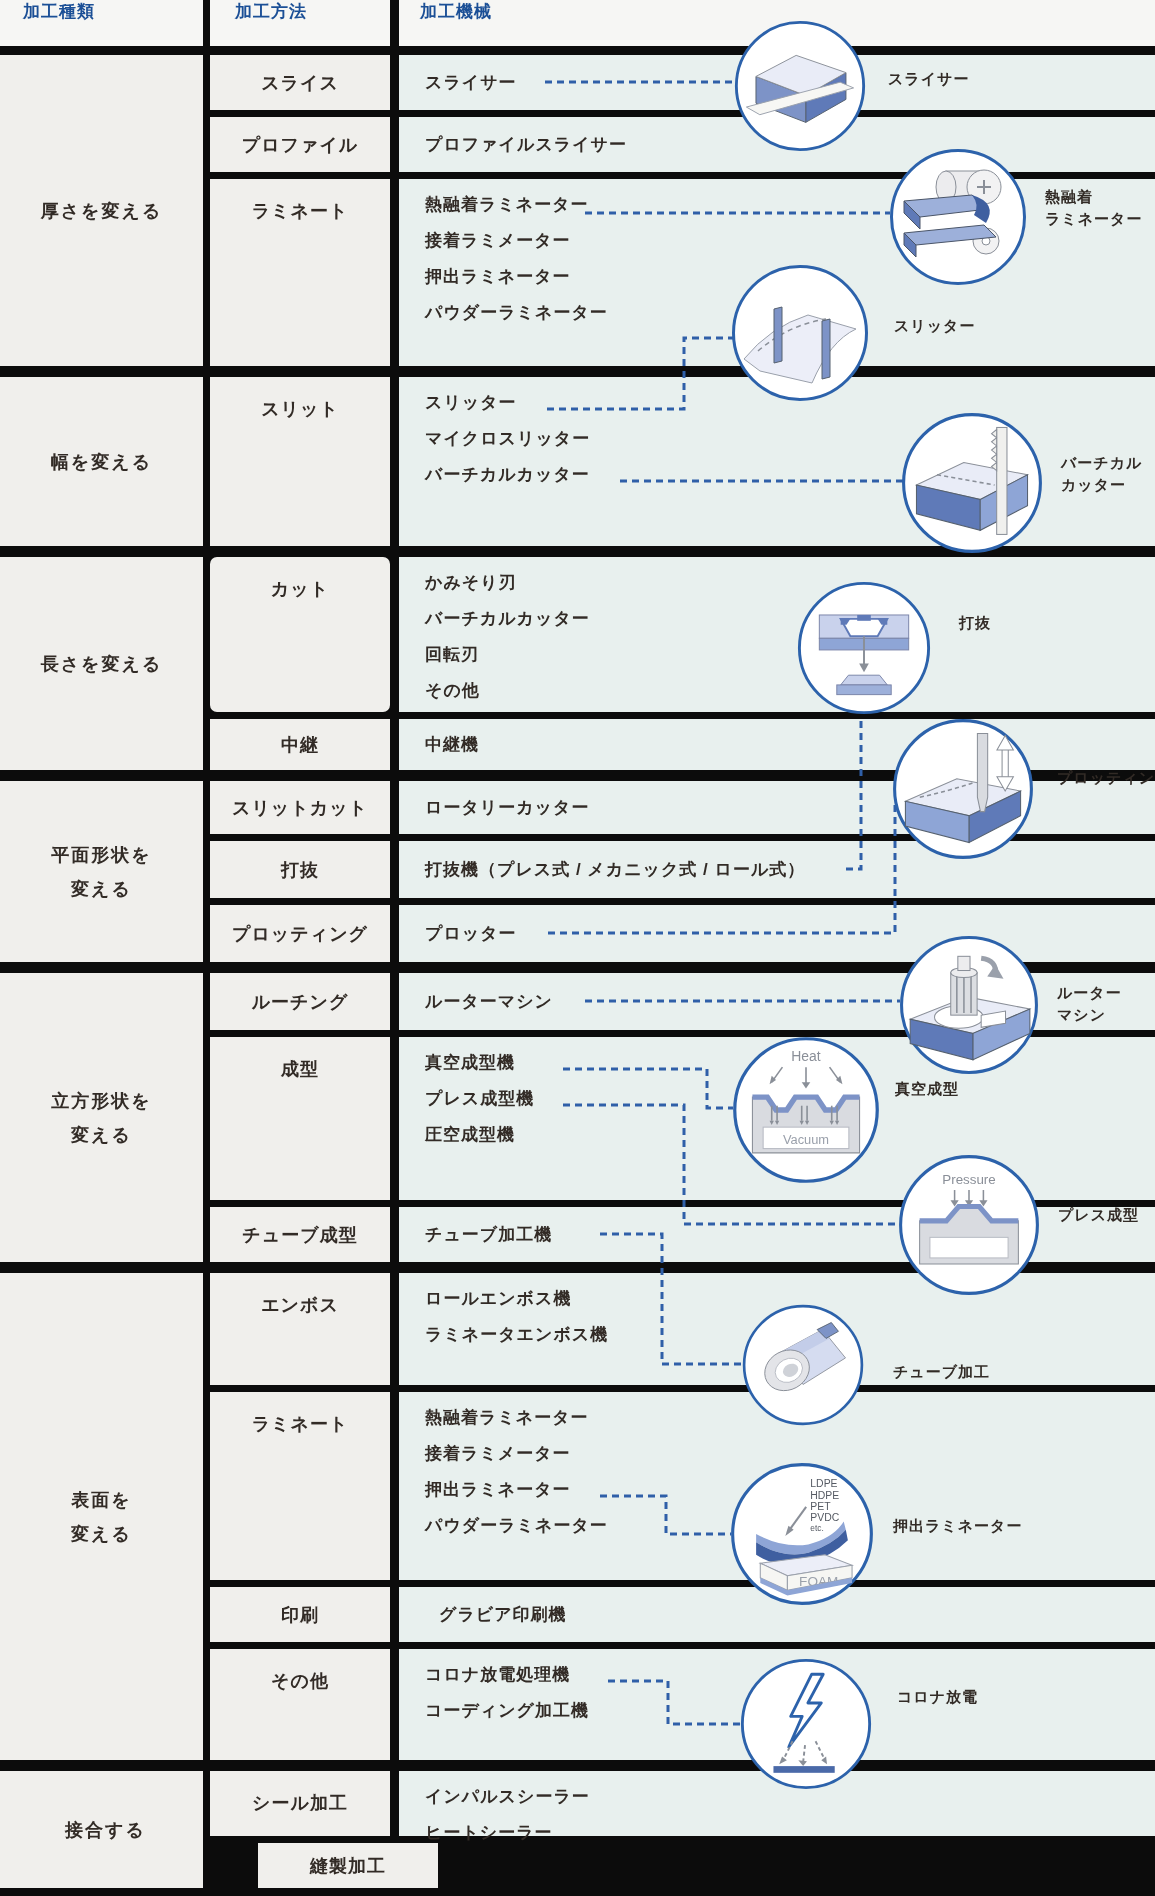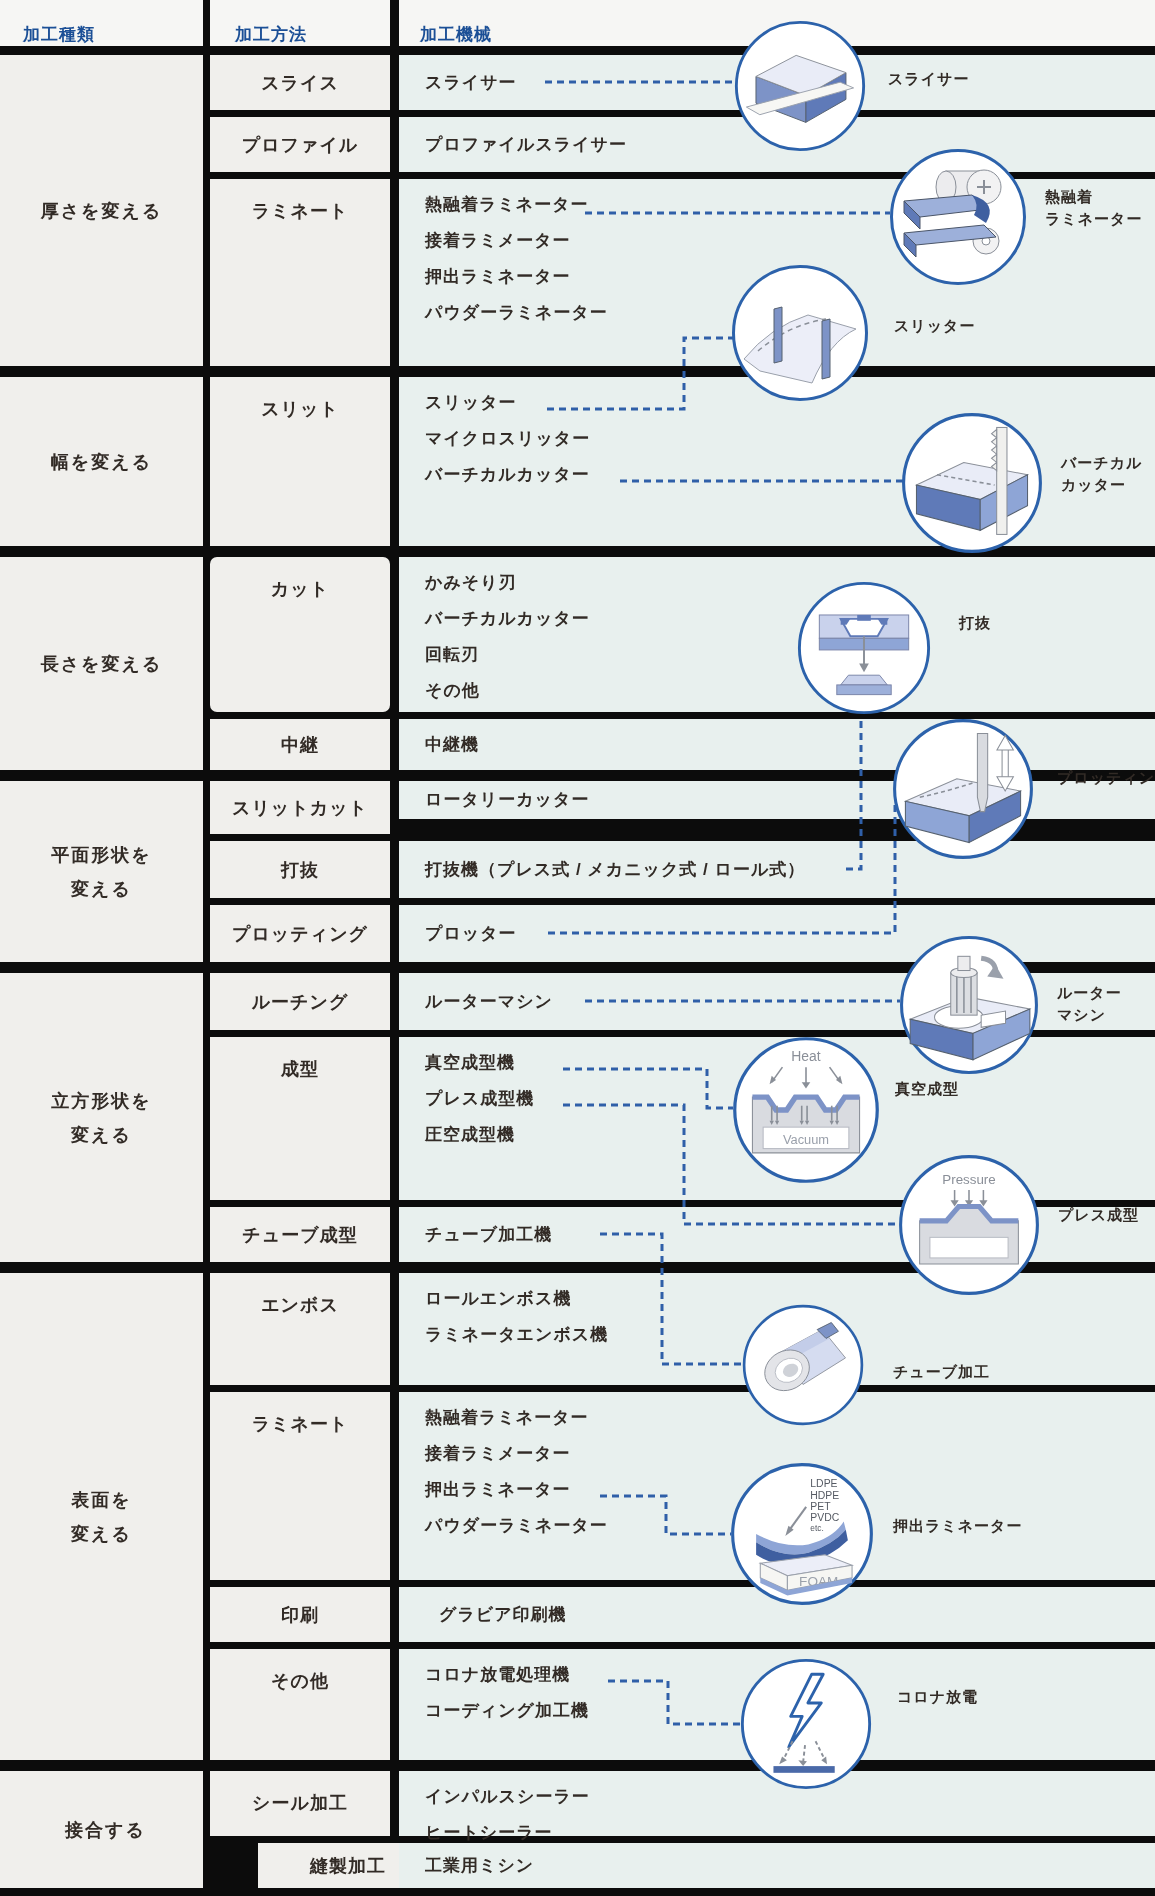--- a/index.html
+++ b/index.html
@@ -1,21 +1,21 @@
 <!DOCTYPE html>
 <html><head>
 <meta charset="utf-8">
 <style>
   html,body{margin:0;padding:0;}
   body{font-family:"Liberation Sans","DejaVu Sans",sans-serif;}
   #page{position:relative;width:1155px;height:1896px;background:#0c0c0c;overflow:hidden;}
   .cell{position:absolute;box-sizing:border-box;}
   .c12{background:#f0efec;}
   .c3{background:#e8f0ee;}
-  .hdr{background:#f6f6f4;color:#1b4f96;font-size:17px;font-weight:700;display:flex;align-items:flex-end;letter-spacing:1px;}
+  .hdr{background:#f6f6f4;color:#1b4f96;font-size:17px;font-weight:700;display:flex;align-items:flex-start;letter-spacing:1px;}
   .kind{display:flex;flex-direction:column;align-items:center;justify-content:center;
         color:#322b26;font-size:18px;font-weight:700;line-height:34px;text-align:center;letter-spacing:2px;}
   .method{color:#322b26;font-size:18px;font-weight:700;text-align:center;letter-spacing:1px;}
   .method.mid{display:flex;align-items:center;justify-content:center;}
   .method.top{padding-top:14px;line-height:36px;}
   .machines{color:#322b26;font-size:17px;font-weight:700;letter-spacing:1px;padding-left:26px;}
   .machines.top{padding-top:8px;}
   .machines.mid{display:flex;align-items:center;}
   .mline{line-height:36px;height:36px;white-space:nowrap;}
   .circle{position:absolute;}
@@ -124,21 +124,21 @@
   </div>
   <div class="cell c3 machines top" style="left:399px;top:557px;width:756px;height:155px;">
     <div class="mline">かみそり刃</div>
     <div class="mline">バーチカルカッター</div>
     <div class="mline">回転刃</div>
     <div class="mline">その他</div>
   </div>
   <div class="cell c3 machines mid" style="left:399px;top:719px;width:756px;height:51px;">
       <div class="mline">中継機</div>
     </div>
-  <div class="cell c3 machines mid" style="left:399px;top:781px;width:756px;height:38px;">
+  <div class="cell c3 machines mid" style="left:399px;top:781px;width:756px;height:53px;">
       <div class="mline">ロータリーカッター</div>
     </div>
   <div class="cell c3 machines mid" style="left:399px;top:841px;width:756px;height:57px;">
       <div class="mline">打抜機（プレス式 / メカニック式 / ロール式）</div>
     </div>
   <div class="cell c3 machines mid" style="left:399px;top:905px;width:756px;height:57px;">
       <div class="mline">プロッター</div>
     </div>
   <div class="cell c3 machines mid" style="left:399px;top:973px;width:756px;height:57px;">
       <div class="mline">ルーターマシン</div>
@@ -165,23 +165,20 @@
       <div class="mline">グラビア印刷機</div>
     </div>
   <div class="cell c3 machines top" style="left:399px;top:1649px;width:756px;height:111px;">
     <div class="mline">コロナ放電処理機</div>
     <div class="mline">コーディング加工機</div>
   </div>
   <div class="cell c3 machines top" style="left:399px;top:1771px;width:756px;height:65px;">
     <div class="mline">インパルスシーラー</div>
     <div class="mline">ヒートシーラー</div>
   </div>
-  <div class="cell c3 machines mid" style="left:399px;top:1843px;width:756px;height:45px;">
-      <div class="mline">工業用ミシン</div>
-    </div>
 
   <svg id="connectors" width="1155" height="1896" viewBox="0 0 1155 1896">
     <path d="M545 82 H733"></path>
     <path d="M585 213 H890"></path>
     <path d="M547 409 H684 V338 H734"></path>
     <path d="M620 481 H903"></path>
     <path d="M846 869 H861 V716"></path>
     <path d="M548 933 H895 V800"></path>
     <path d="M585 1001 H900"></path>
     <path d="M563 1069 H707 V1108 H733"></path>

